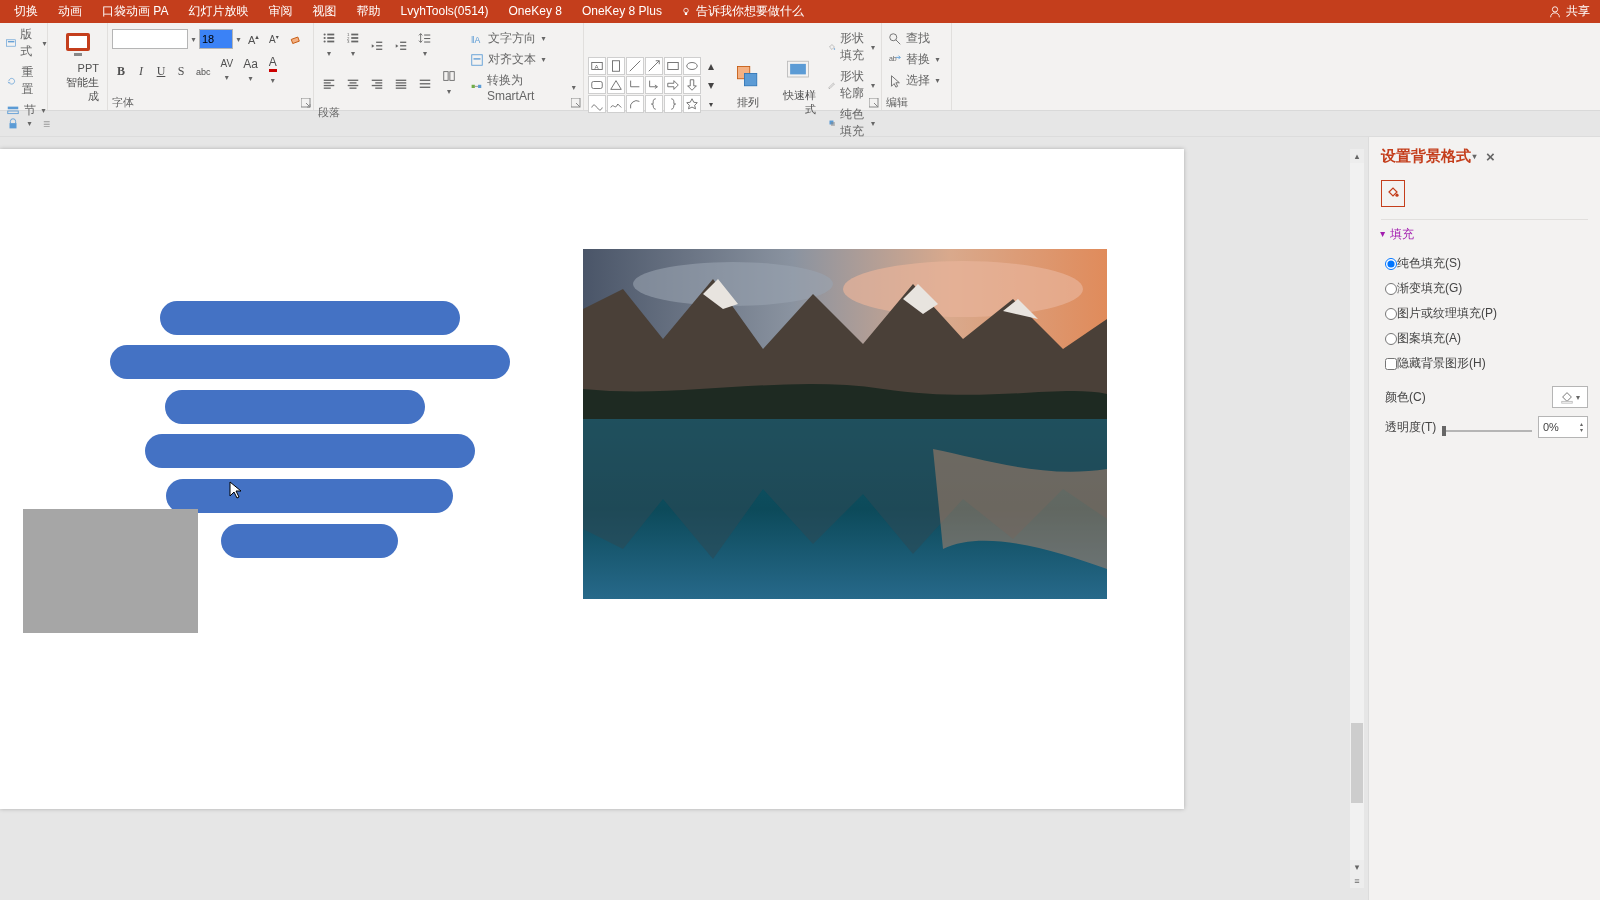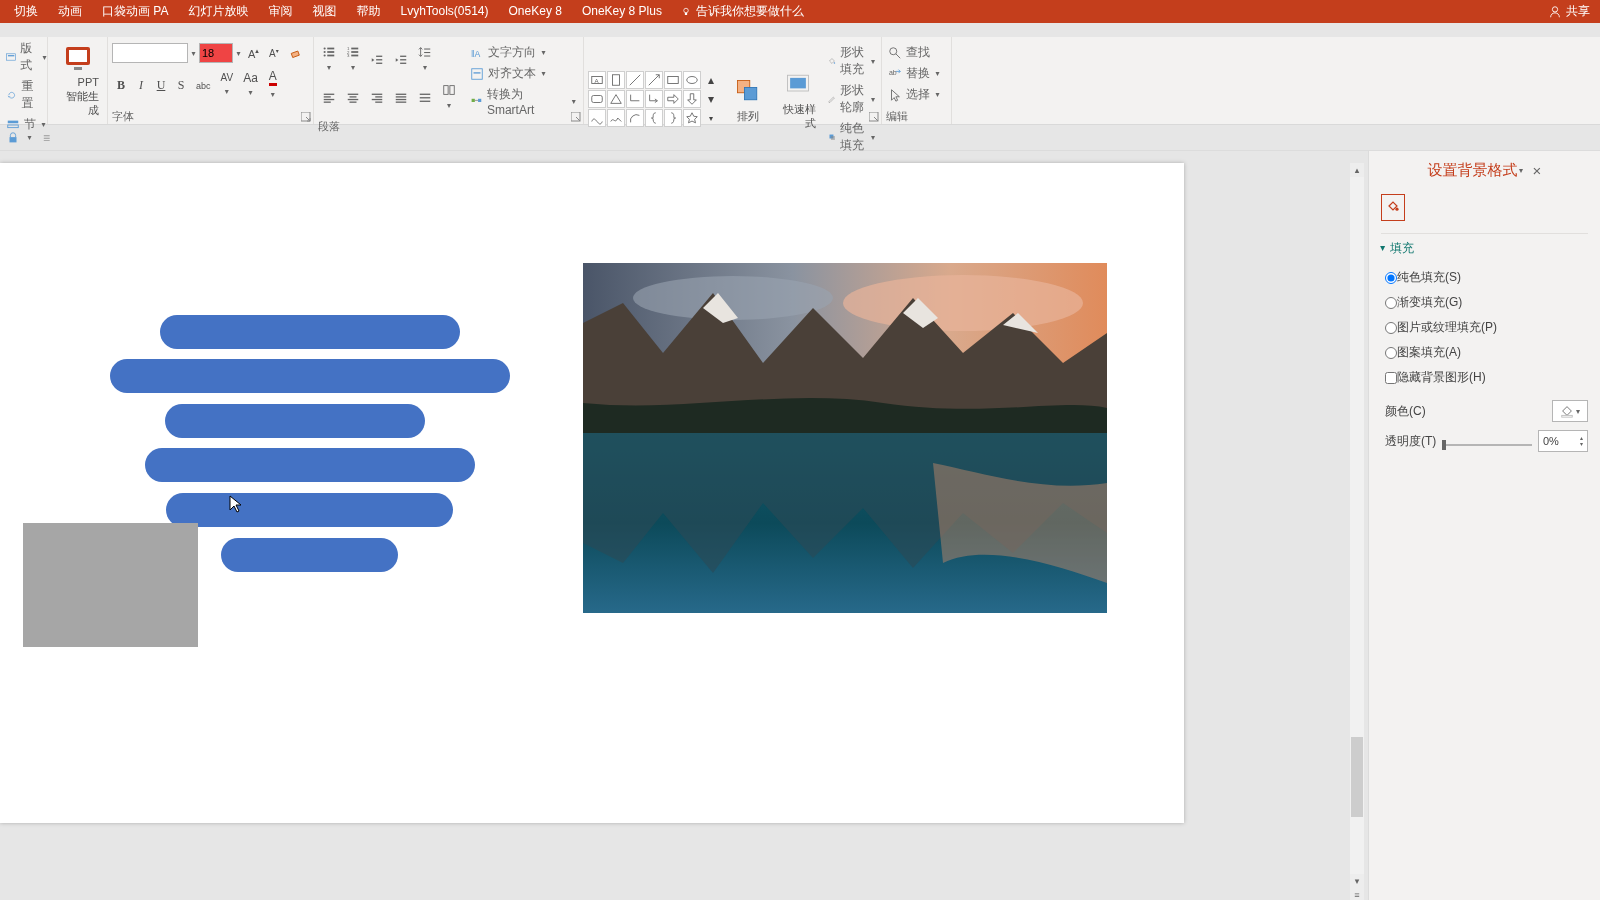--- a/index.html
+++ b/index.html
@@ -4,37 +4,37 @@
 <style>
 * { box-sizing: border-box; margin: 0; padding: 0; font-family: "Microsoft YaHei", "Segoe UI", sans-serif; }
 body { background: #e6e6e6; width: 1600px; height: 900px; overflow: hidden; font-size: 12px; color: #444; }
 
 .ribbon-tabs { background: #c43e1c; height: 23px; display: flex; align-items: center; color: #fff; padding-left: 4px; }
 .ribbon-tabs .tab { padding: 0 10px; height: 23px; line-height: 23px; cursor: pointer; }
 .ribbon-tabs .tell-me { margin-left: 8px; display: flex; align-items: center; gap: 4px; }
 .ribbon-tabs .tell-me svg { width: 12px; height: 12px; }
 .ribbon-tabs .share { margin-left: auto; padding-right: 10px; display: flex; align-items: center; gap: 4px; }
 
-.ribbon-body { background: #f3f2f1; height: 88px; border-bottom: 1px solid #d9d9d9; display: flex; margin-top: 14px; }
+.ribbon-body { background: #f3f2f1; height: 88px; border-bottom: 1px solid #d9d9d9; display: flex; }
 .group { border-right: 1px solid #e1dfdd; display: flex; flex-direction: column; padding: 2px 4px 0 4px; position: relative; }
 .group-label { font-size: 11px; color: #666; text-align: left; padding: 1px 0 0 0; }
 .group-controls { flex: 1; display: flex; align-items: flex-start; gap: 2px; }
 .dialog-launcher { position: absolute; right: 2px; bottom: 2px; width: 10px; height: 10px; }
 
 .btn { display: flex; flex-direction: column; align-items: center; justify-content: center; padding: 2px 4px; min-width: 18px; cursor: pointer; color: #505050; }
 .btn-icon { width: 16px; height: 16px; display: flex; align-items: center; justify-content: center; }
 .btn-label { font-size: 11px; line-height: 14px; text-align: right; margin-top: 2px; }
 .btn.large .btn-icon { width: 32px; height: 32px; }
 .btn.large { min-width: 44px; }
 
 .col { display: flex; flex-direction: column; gap: 2px; }
 .row { display: flex; gap: 2px; align-items: center; }
 
 .font-combo { width: 76px; height: 20px; border: 1px solid #b5b5b5; background: #fff; font-size: 11px; padding: 0 2px; }
-.size-combo { width: 34px; height: 20px; border: 1px solid #b5b5b5; background: #ef4444; font-size: 11px; padding: 0 2px; text-align: left; }
+.size-combo { width: 34px; height: 20px; border: 1px solid #b5b5b5; background: #3b82f6; font-size: 11px; padding: 0 2px; text-align: left; }
 .dd-caret { width: 7px; height: 16px; display:inline-flex; align-items:center; justify-content:center; }
 .dd-caret::after { content: "▾"; font-size: 8px; color: #666; }
 
 .shape-gallery { display: grid; grid-template-columns: repeat(7, 18px); grid-template-rows: repeat(3, 18px); gap: 1px; }
 .shape-gallery .cell { width: 18px; height: 18px; border: 1px solid #cfcfcf; display:flex; align-items:center; justify-content:center; background:#fff; }
 
 .quick-access { background: #e6e6e6; height: 26px; border-bottom: 1px solid #dcdcdc; display:flex; align-items:center; padding-left:6px; gap:6px; }
 
 .workspace { display: flex; height: calc(900px - 23px - 88px - 26px); }
 .slide-area { flex: 1; background: #e6e6e6; position: relative; overflow: hidden; }
@@ -46,23 +46,23 @@
 
 .pill { position: absolute; background: #4472c4; border-radius: 999px; height: 34px; }
 .gray-rect { position: absolute; background: #a6a6a6; }
 
 .photo { position: absolute; left: 583px; top: 100px; width: 524px; height: 350px; overflow:hidden; }
 .photo svg { width: 100%; height: 100%; display:block; }
 
 .cursor-arrow { position: absolute; width: 14px; height: 18px; pointer-events:none; }
 
 .format-pane { width: 232px; background: #f3f2f1; border-left: 1px solid #dcdcdc; padding: 10px 12px; display:flex; flex-direction:column; gap:8px; }
-.fp-title { color: #c43e1c; font-size: 15px; font-weight: 400; display:flex; align-items:center; justify-content:center; }
+.fp-title { color: #c43e1c; font-size: 15px; font-weight: 700; display:flex; align-items:center; justify-content:flex-start; }
 .fp-iconrow { display:flex; gap:6px; padding: 6px 0 4px 0; }
-.fp-section-head { display:flex; align-items:center; gap:4px; color:#0f766e; font-size:12px; padding-top:6px; border-top:1px solid #e1dfdd; }
+.fp-section-head { display:flex; align-items:center; gap:4px; color:#a21caf; font-size:12px; padding-top:6px; border-top:1px solid #e1dfdd; }
 .fp-section-head::before { content:"▸"; transform: rotate(90deg); font-size:10px; }
 .fp-options { display:flex; flex-direction:column; gap:8px; padding-left: 4px; margin-top:4px; }
 .fp-opt { display:flex; align-items:center; font-size:12px; color:#444; }
 .fp-opt input { width:12px; height:12px; }
 .fp-row { display:flex; align-items:center; justify-content:space-between; font-size:12px; color:#444; }
 .fp-color-swatch { width:36px; height:22px; border:1px solid #b5b5b5; background:#fff; display:flex; align-items:center; justify-content:center; gap:2px; }
 .fp-slider { flex:1; margin:0 6px; }
 .fp-slider-track { height:2px; background:#b5b5b5; position:relative; margin-top:8px; }
 .fp-slider-handle { position:absolute; left:0; top:-4px; width:4px; height:10px; background:#666; }
 .fp-spin { width:50px; height:22px; border:1px solid #b5b5b5; background:#fff; font-size:11px; padding:0 4px; display:flex; align-items:center; justify-content:space-between; }

